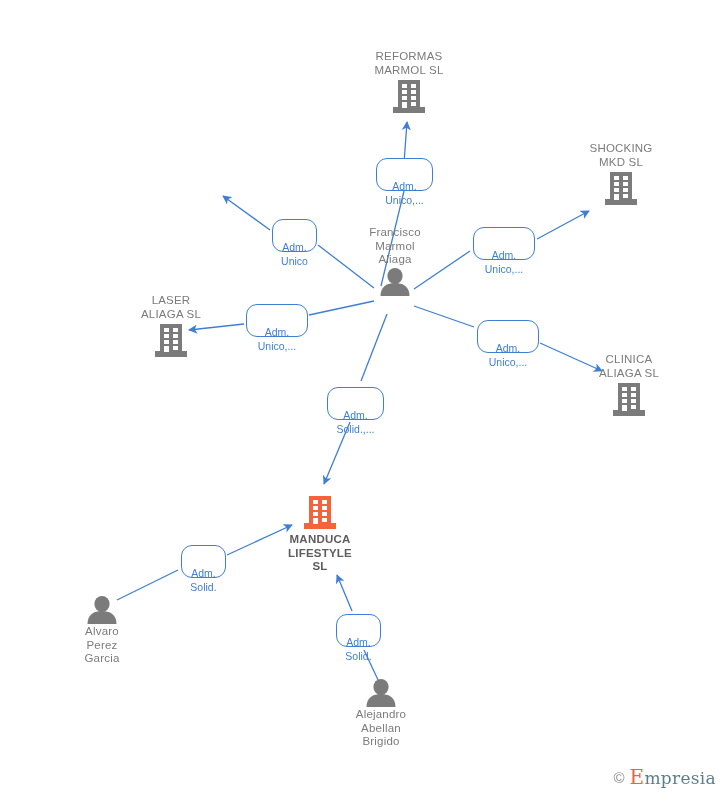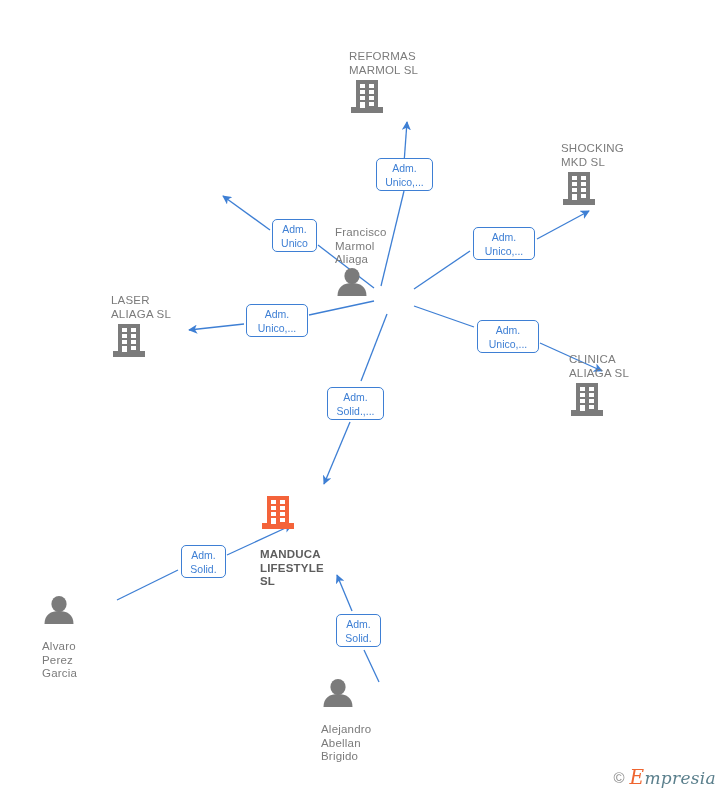--- a/index.html
+++ b/index.html
@@ -22,73 +22,72 @@
     position: absolute;
     left: 0;
     top: 0;
     width: 728px;
     height: 795px;
   }
   .node {
     position: absolute;
     width: 120px;
     margin-left: -60px;
-    text-align: left;
+    text-align: center;
   }
   .node-icon {
     display: block;
     margin: 0 auto;
     line-height: 0;
   }
   .node-label {
     display: block;
     font-size: 11.5px;
     line-height: 13.5px;
     color: #7b7b7b;
     letter-spacing: 0.2px;
     white-space: pre-line;
-    margin-top: 16px;
+    margin-top: 1px;
   }
   .node-label.above {
     margin-top: 0;
     margin-bottom: 1px;
   }
   .node.focal .node-label {
     color: #5d5d5d;
     font-weight: bold;
   }
   .edge-label {
     position: absolute;
     box-sizing: border-box;
     border: 1px solid #3e7fd4;
-    border-radius: 5px;
+    border-radius: 11px;
     background: #ffffff;
     color: #3e7fd4;
     font-size: 10.5px;
     line-height: 13.5px;
     text-align: center;
-    padding: 3px 5px 4px 5px;
+    padding: 21px 5px 4px 5px;
     white-space: pre-line;
   }
   .watermark {
     position: absolute;
     right: 12px;
     bottom: 8px;
     display: flex;
     align-items: center;
     gap: 5px;
   }
   .wm-copy {
     font-size: 15px;
     color: #8b8b8b;
     line-height: 1;
   }
   .wm-name {
     font-family: "DejaVu Serif", serif;
-    font-style: italic;
     font-size: 17px;
     line-height: 1;
     color: #5a7f8c;
     letter-spacing: 0.3px;
   }
   .wm-name .wm-cap {
     color: #ef6530;
     font-size: 20px;
   }
 </style>

